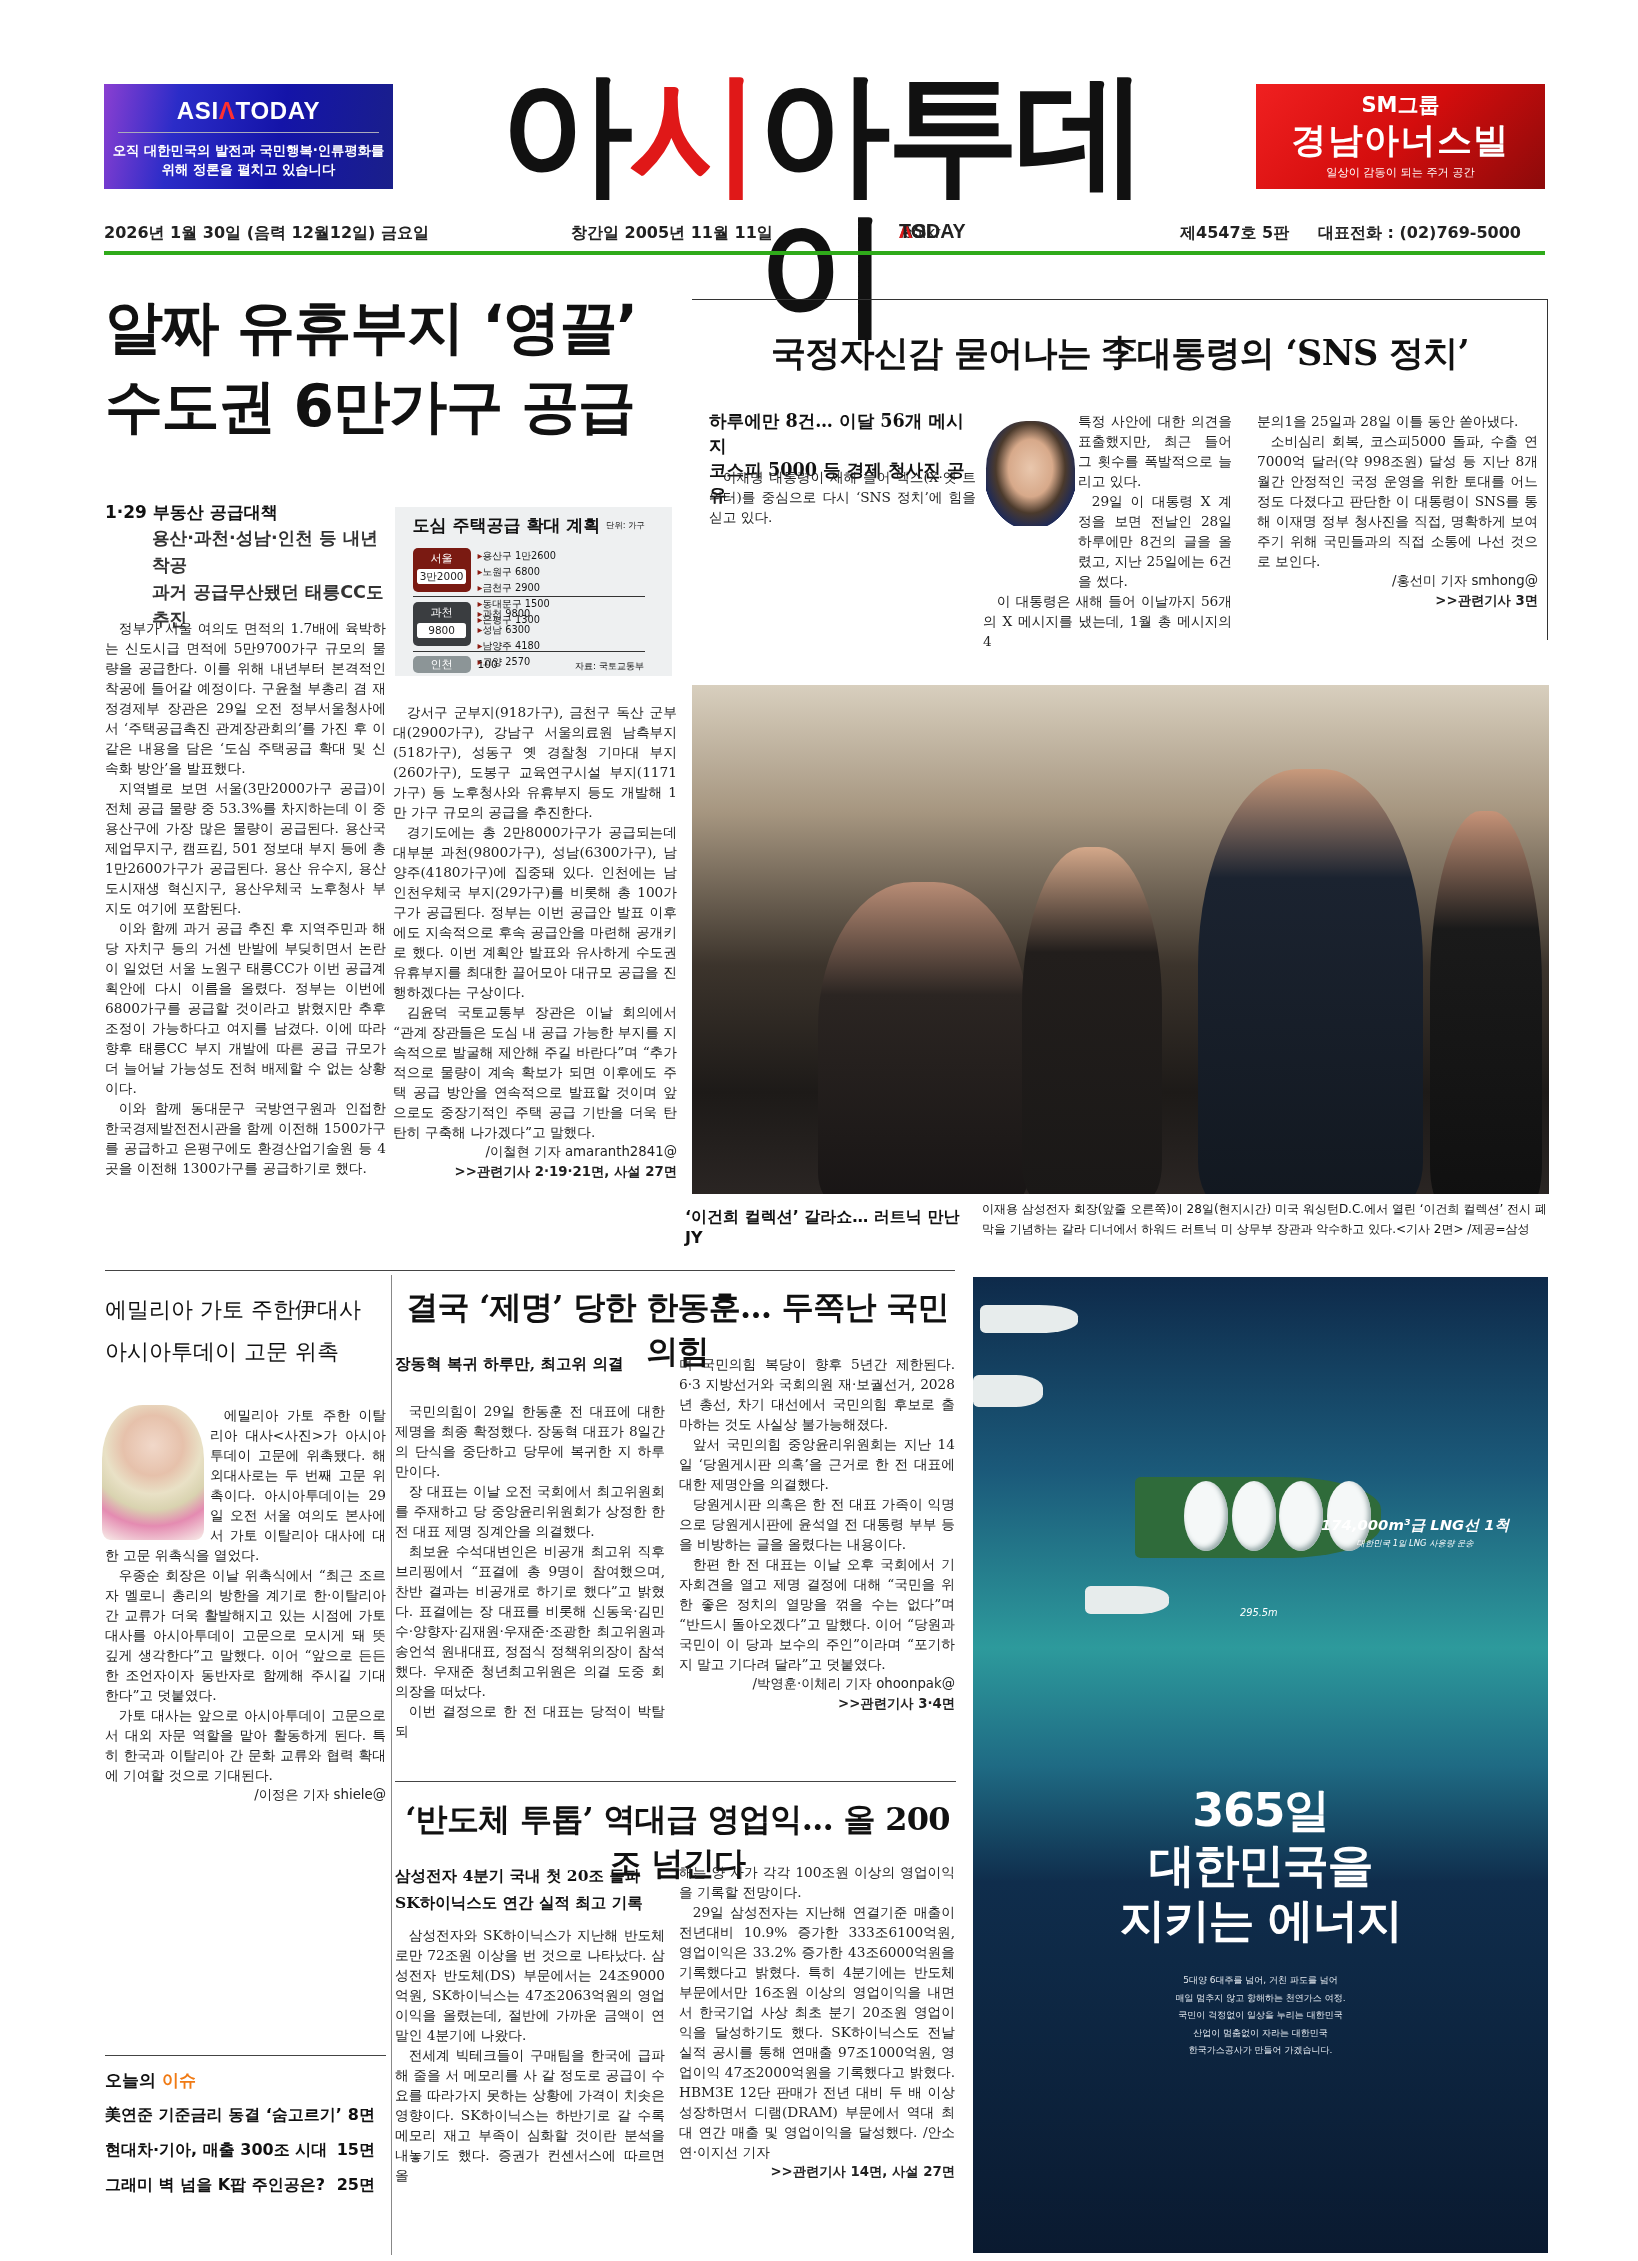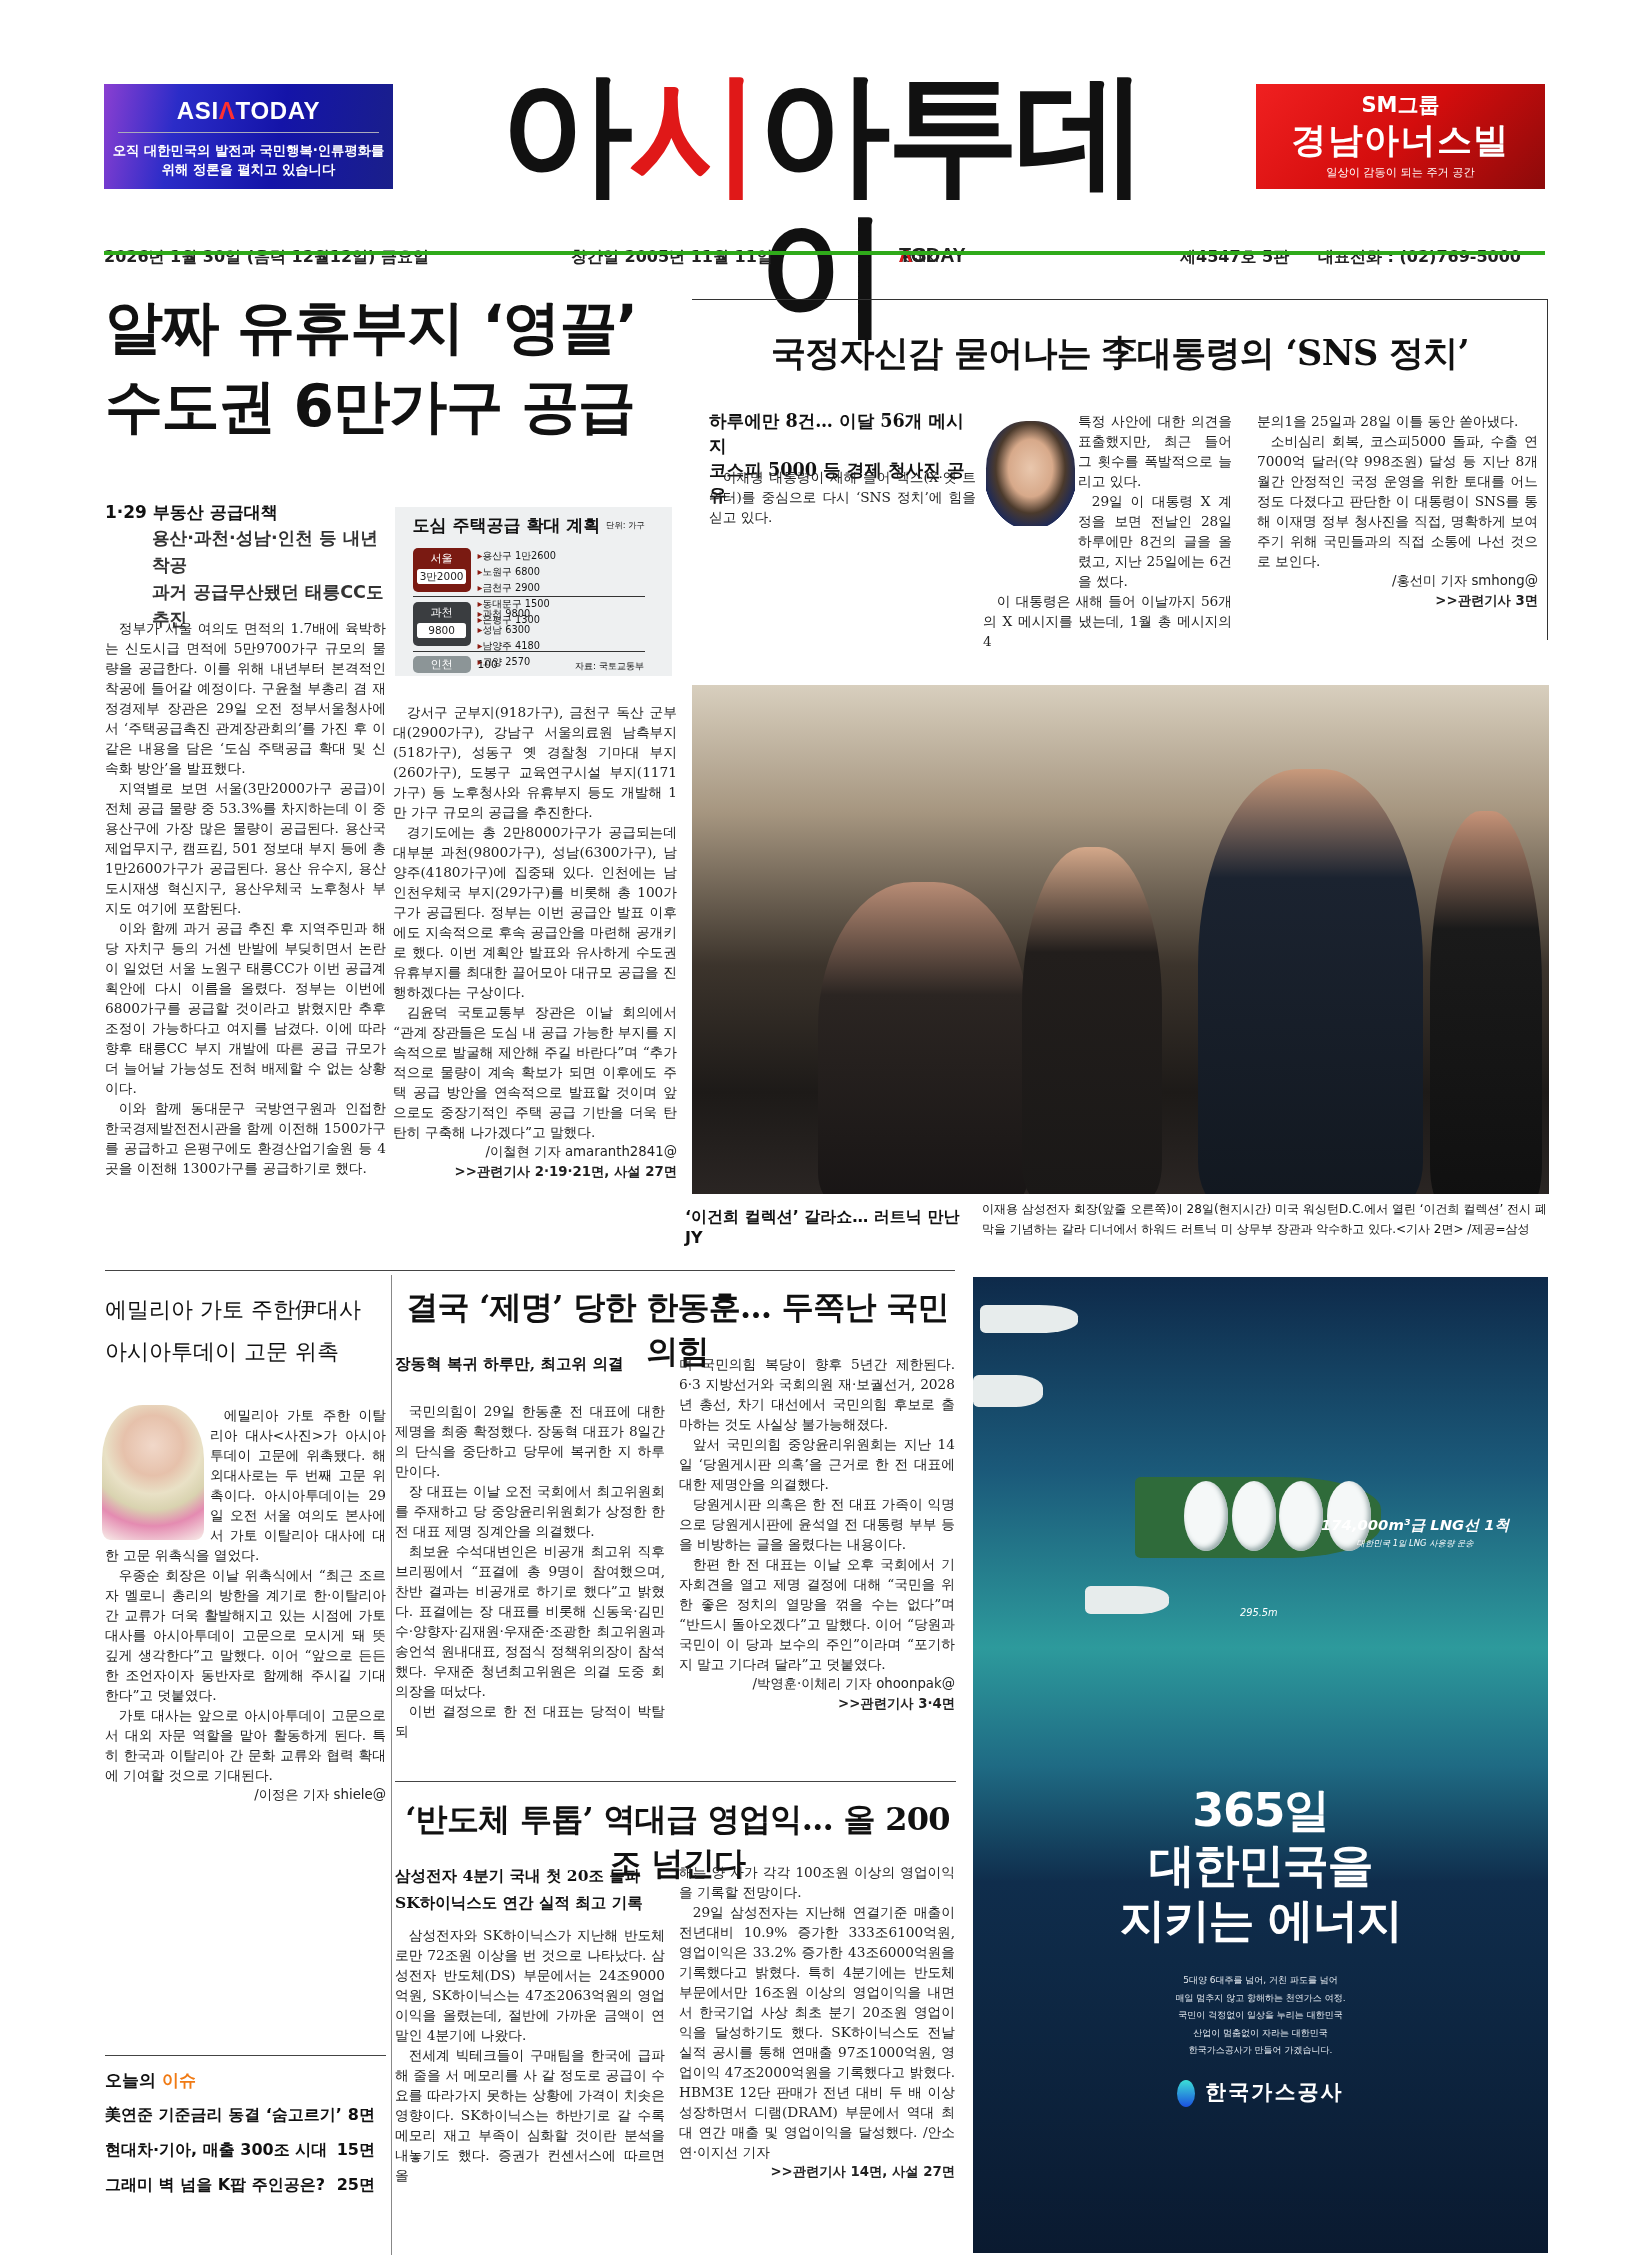--- a/index.html
+++ b/index.html
@@ -13,21 +13,21 @@
 #ad-left .brand .a{color:#ff3030;}
 #ad-left .rule{height:1.4px;background:#aab;margin:7px 14px 8.4px 14px;}
 #ad-left .slogan{font-size:13.3px;font-weight:bold;line-height:19px;font-family:"DejaVu Sans",sans-serif;}
 #logo{left:485px;top:63px;width:674px;height:140px;text-align:center;font-family:"DejaVu Sans",sans-serif;font-weight:bold;font-size:133px;line-height:140px;letter-spacing:-4.2px;color:#111;}
 #logo .red{color:#e01818;}
 #ad-right{left:1256px;top:84px;width:289px;height:105px;background:linear-gradient(135deg,#f02020 0%,#d40d0d 50%,#8c0a0a 100%);color:#fff;text-align:center;font-family:"DejaVu Sans",sans-serif;}
 #ad-right .grp{font-weight:bold;font-size:21px;margin-top:7px;}
 #ad-right .name{font-weight:bold;font-size:35px;line-height:42px;letter-spacing:1.4px;}
 #ad-right .sub{font-size:11.2px;margin-top:4.2px;}
 
-#dateline{left:104px;top:223px;width:1441px;height:28px;font-family:"DejaVu Sans",sans-serif;font-size:16px;font-weight:bold;color:#222;margin-top:24px;}
+#dateline{left:104px;top:223px;width:1441px;height:28px;font-family:"DejaVu Sans",sans-serif;font-size:16px;font-weight:bold;color:#222;}
 #dateline span{position:absolute;top:0;}
 #dateline .site{font-family:"Liberation Sans",sans-serif;font-weight:bold;font-size:19.7px;}
 #dateline .site .a{color:#e01818;}
 #dateline .site small{font-weight:normal;font-size:17px;}
 #greenbar{left:104px;top:251px;width:1441px;height:4.2px;background:#2faa1a;}
 
 
 #lead-title{left:105px;top:288px;width:576px;font-family:"DejaVu Sans",sans-serif;font-weight:bold;font-size:58px;line-height:79px;letter-spacing:-1.4px;}
 #lead-sub{left:105px;top:500px;width:281px;font-family:"DejaVu Sans",sans-serif;}
 #lead-sub .kicker{font-weight:bold;font-size:17px;line-height:25px;}
@@ -294,15 +294,14 @@
     <div>대한민국을</div>
     <div>지키는 에너지</div>
   </div>
   <div id="kogas-copy">
     <div>5대양 6대주를 넘어, 거친 파도를 넘어</div>
     <div>매일 멈추지 않고 항해하는 천연가스 여정.</div>
     <div>국민이 걱정없이 일상을 누리는 대한민국</div>
     <div>산업이 멈춤없이 자라는 대한민국</div>
     <div>한국가스공사가 만들어 가겠습니다.</div>
   </div>
-  <div id="kogas-logo"><span class="mark"></span><span>한국가스공사</span></div>
 </div>
 
 
 </body></html>

